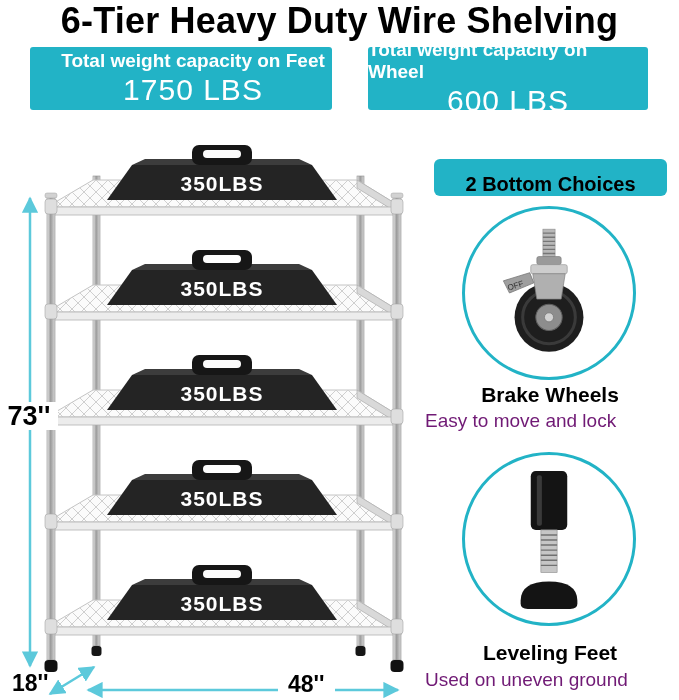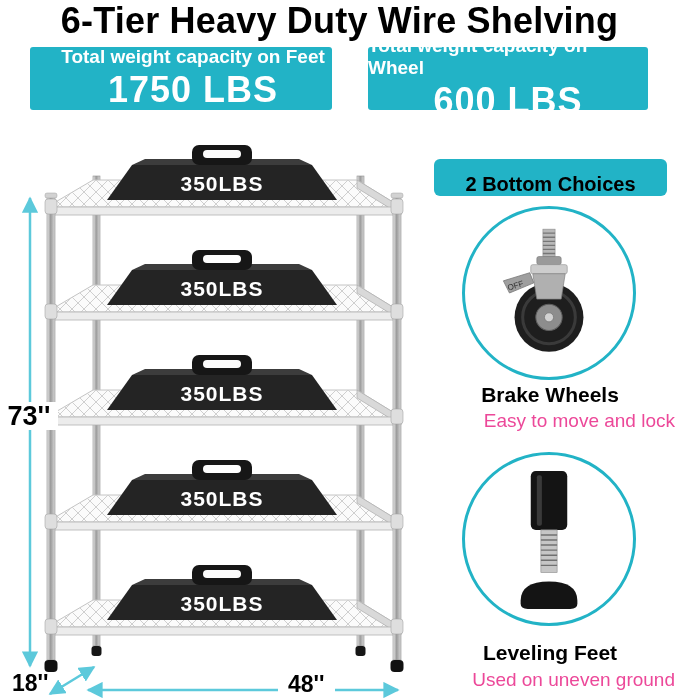--- a/index.html
+++ b/index.html
@@ -9,21 +9,21 @@
 
   .title { position:absolute; top:0; left:0; width:679px; text-align:center;
            font-size:36px; font-weight:800; color:#000; letter-spacing:0.2px; }
 
   .banner { position:absolute; top:47px; height:63px; background:var(--accent); color:#fff;
             border-radius:3px; display:flex; flex-direction:column; align-items:center;
             justify-content:center; gap:1px; }
   .banner.left  { left:30px;  width:302px;padding-left:24px; }
   .banner.right { left:368px; width:280px; }
   .banner-label { font-size:19px; font-weight:bold; }
-  .banner-value { font-size:36px; font-weight:bold; letter-spacing:1px; }
+  .banner-value { font-size:30px; font-weight:normal; letter-spacing:1px; }
 
   .scene { position:absolute; left:0; top:130px; }
   .dim-line { stroke:var(--arrow); stroke-width:2.5; fill:none; }
   #arrHead path { fill:var(--arrow); }
   .block-label { font-family:"Liberation Sans",sans-serif; font-size:21px; font-weight:bold;
                  fill:#fff; letter-spacing:1px; text-anchor:middle; }
   .brake-label { font-family:"Liberation Sans",sans-serif; font-size:8px; fill:#333; }
 
   .dim-text { position:absolute; font-weight:bold; color:#000; background:#fff; line-height:1.05; }
   .dim-height { left:0px;  top:402px; width:58px; text-align:center; font-size:27px; }
@@ -32,22 +32,22 @@
 
   .panel-header { position:absolute; left:434px; top:159px; width:233px; height:37px;
                   background:var(--accent); border-radius:6px; display:flex; align-items:flex-end;
                   justify-content:center; font-size:20px; font-weight:bold; color:#000; }
   .option-circle { position:absolute; left:462px; width:174px; height:174px; background:#fff;
                    border:3px solid var(--accent); border-radius:50%; display:flex;
                    align-items:center; justify-content:center; overflow:hidden; }
   .circle-wheel { top:206px; } .circle-foot { top:452px; }
   .option-name { position:absolute; left:425px; width:250px; text-align:center;
                  font-size:21px; font-weight:bold; color:#000; }
-  .option-desc { position:absolute; left:425px; width:250px; text-align:right;
-                 font-size:19px; color:#ec4899; }
+  .option-desc { position:absolute; left:425px; width:250px; text-align:left;
+                 font-size:19px; color:#701a75; }
   .name-wheel { top:383px; } .desc-wheel { top:410px; }
   .name-foot  { top:641px; } .desc-foot  { top:669px; }
 </style>
 </head>
 <body>
 
 <div class="page">
 
   <div class="title">6-Tier Heavy Duty Wire Shelving</div>
 

